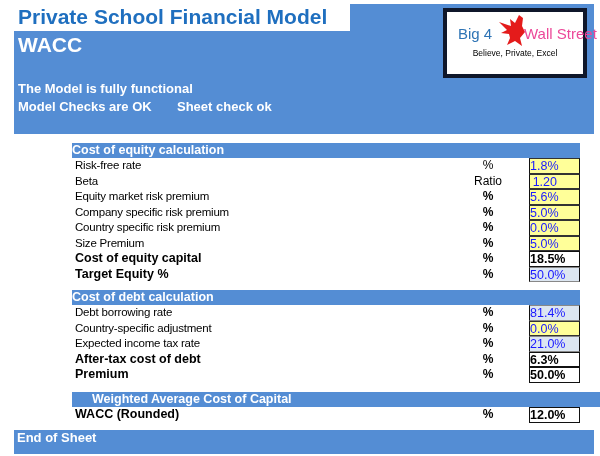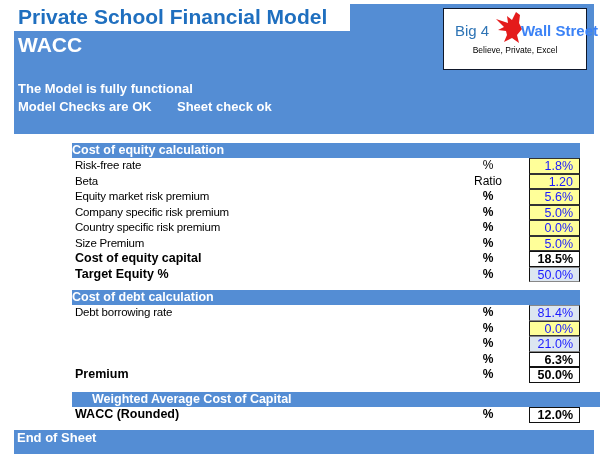--- a/index.html
+++ b/index.html
@@ -23,25 +23,25 @@
     white-space: nowrap; line-height: 26px;
   }
   .subtitle {
     left: 18px; top: 33px;
     font-size: 21px; font-weight: bold; color: #ffffff; line-height: 24px;
   }
   .status-line {
     font-size: 13px; font-weight: bold; color: #ffffff; line-height: 16px; white-space: nowrap;
   }
   .logo {
-    left: 443px; top: 8px; width: 144px; height: 62px;
-    background: #ffffff; border: 1px solid #0f172a; box-sizing: border-box;
+    left: 443px; top: 8px; width: 144px; height: 70px;
+    background: #ffffff; border: 4px solid #0f172a; box-sizing: border-box;
   }
   .logo .big4 { position: absolute; left: 11px; top: 13px; font-size: 15px; color: #2e74b5; }
-  .logo .ws { position: absolute; left: 77px; top: 13px; font-size: 15px; color: #3b82f6; white-space: nowrap; font-weight: bold; }
+  .logo .ws { position: absolute; left: 77px; top: 13px; font-size: 15px; color: #ec4899; white-space: nowrap; }
   .logo .tag { position: absolute; left: 0; width: 100%; top: 36px; text-align: center; font-size: 8.5px; color: #000; white-space: nowrap; }
   .logo svg { position: absolute; left: 48px; top: 2px; }
 
   .sec-hdr {
     left: 72px; width: 508px; height: 15px;
     background: #548dd4; color: #ffffff;
     font-size: 12.5px; font-weight: bold; text-align: left; line-height: 15px;
   }
   .row { left: 72px; width: 508px; height: 15.5px; }
   .row .lbl {
@@ -50,21 +50,21 @@
   }
   .row.bold .lbl { font-weight: bold; font-size: 12.5px; letter-spacing: 0; }
   .row .unit {
     position: absolute; left: 386px; width: 60px; text-align: center; top: 0;
     font-size: 12px; line-height: 15.5px; color: #000; font-weight: bold;
   }
   .row .unit.normal { font-weight: normal; }
   .row .val {
     position: absolute; left: 457px; width: 51px; top: 0; height: 15.5px;
     box-sizing: border-box; border-left: 1.5px solid #111; border-right: 1.5px solid #111;
-    text-align: right; padding-right: 6px;
+    text-align: right; padding-right: 22px;
     font-size: 12.5px; line-height: 15px;
   }
   .val.input-yellow { background: #ffff99; color: #1a1aff; border-top: 1px solid #333; border-bottom: 1px solid #333; }
   .val.input-blue { background: #dce6f1; color: #1a1aff; border-top: 1px solid #888; border-bottom: 1px solid #888; }
   .val.calc { background: #ffffff; color: #000; font-weight: bold; border-top: 1.5px solid #111; border-bottom: 1.5px solid #111; }
 
   .end-bar {
     left: 14px; top: 430px; width: 580px; height: 24px;
     background: #548dd4; color: #fff; font-weight: bold; font-size: 13px;
     line-height: 16px; padding-left: 3px; box-sizing: border-box;
@@ -134,28 +134,31 @@
 </div>
 
 <div class="abs sec-hdr" style="top:290px;">Cost of debt calculation</div>
 
 <div class="abs row" style="top:305px;">
   <span class="lbl">Debt borrowing rate</span>
   <span class="unit">%</span>
   <span class="val input-blue">81.4%</span>
 </div>
 <div class="abs row" style="top:320.5px;">
+  <span class="lbl">Country-specific adjustment</span>
   <span class="unit">%</span>
   <span class="val input-yellow">0.0%</span>
 </div>
 <div class="abs row" style="top:336px;">
+  <span class="lbl">Expected income tax rate</span>
   <span class="unit">%</span>
   <span class="val input-blue">21.0%</span>
 </div>
 <div class="abs row bold" style="top:351.5px;">
+  <span class="lbl">After-tax cost of debt</span>
   <span class="unit">%</span>
   <span class="val calc">6.3%</span>
 </div>
 <div class="abs row bold" style="top:367px;">
   <span class="lbl">Premium</span>
   <span class="unit">%</span>
   <span class="val calc">50.0%</span>
 </div>
 
 <div class="abs sec-hdr" style="top:392px;padding-left:20px;">Weighted Average Cost of Capital</div>

